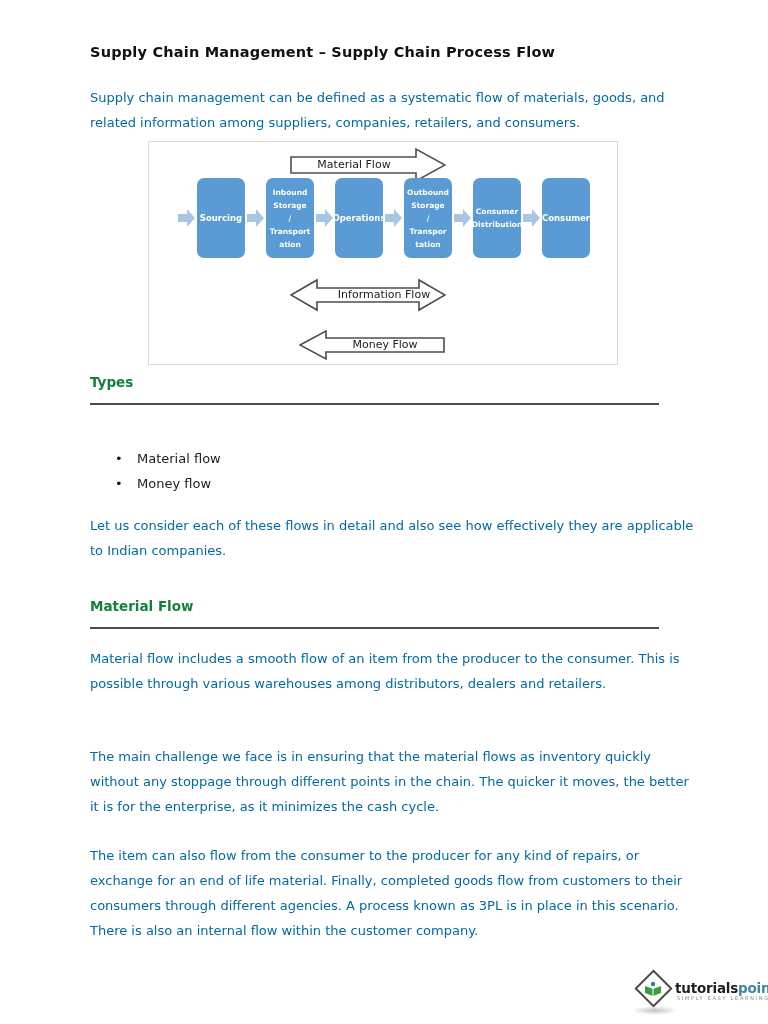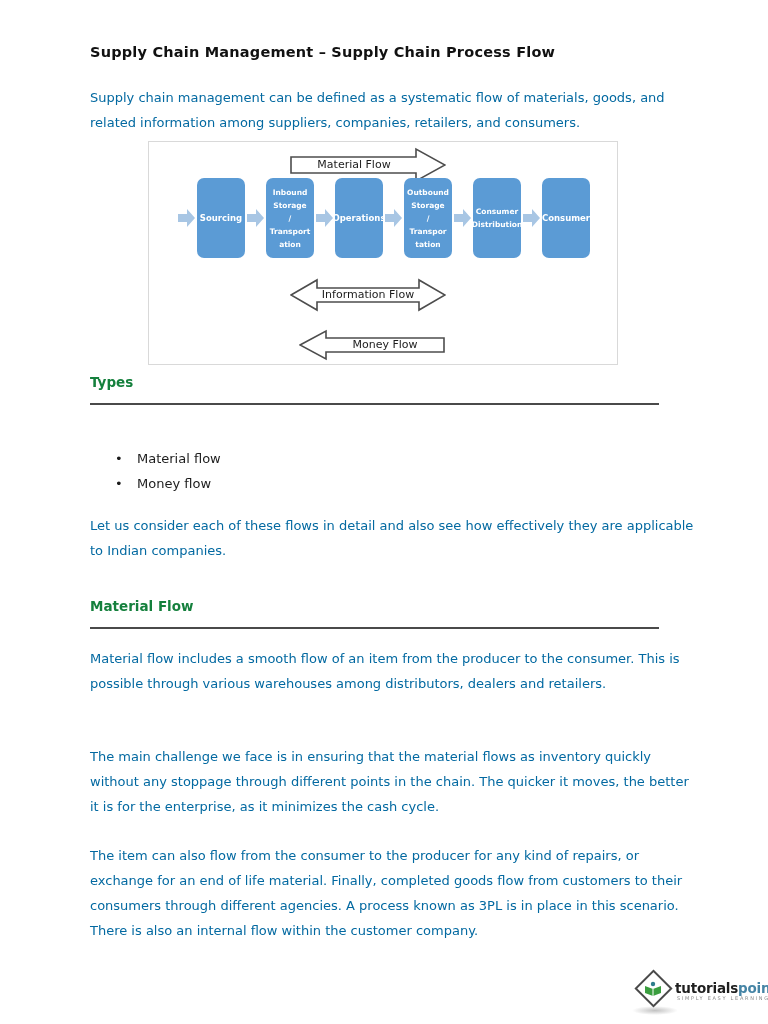--- a/index.html
+++ b/index.html
@@ -25,21 +25,21 @@
   }
   .arrow-wrap { position:absolute; }
   .arrow-wrap svg { display:block; }
   .arrow-label {
     position:absolute; text-align:center; font-size:11px; color:#1c1c1c;
     line-height:12px;
   }
   #material-arrow { left:141px; top:5px; }
   #material-arrow .arrow-label { left:0; top:12px; width:128px; }
   #info-arrow { left:141px; top:135px; }
-  #info-arrow .arrow-label { left:14px; top:12px; width:128px; }
+  #info-arrow .arrow-label { left:30px; top:12px; width:128px; }
   #money-arrow { left:150px; top:187px; }
   #money-arrow .arrow-label { left:26px; top:10px; width:120px; }
   .boxes-row {
     position:absolute; left:0; top:36px; width:470px; height:80px;
     display:flex; align-items:center; justify-content:center; gap:2px;
   }
   .flow-box {
     width:48px; height:80px; background:#5b9bd5; border-radius:7px;
     color:#ffffff; font-weight:bold; font-size:8.5px; line-height:12px;
     display:flex; align-items:center; justify-content:center;

